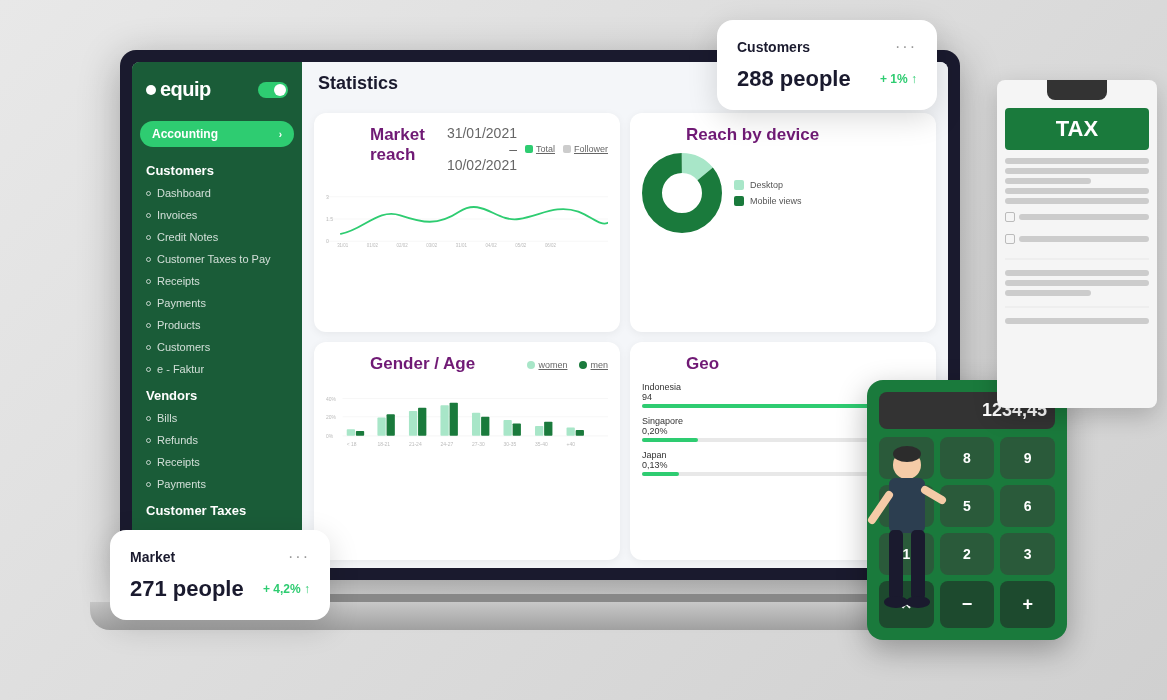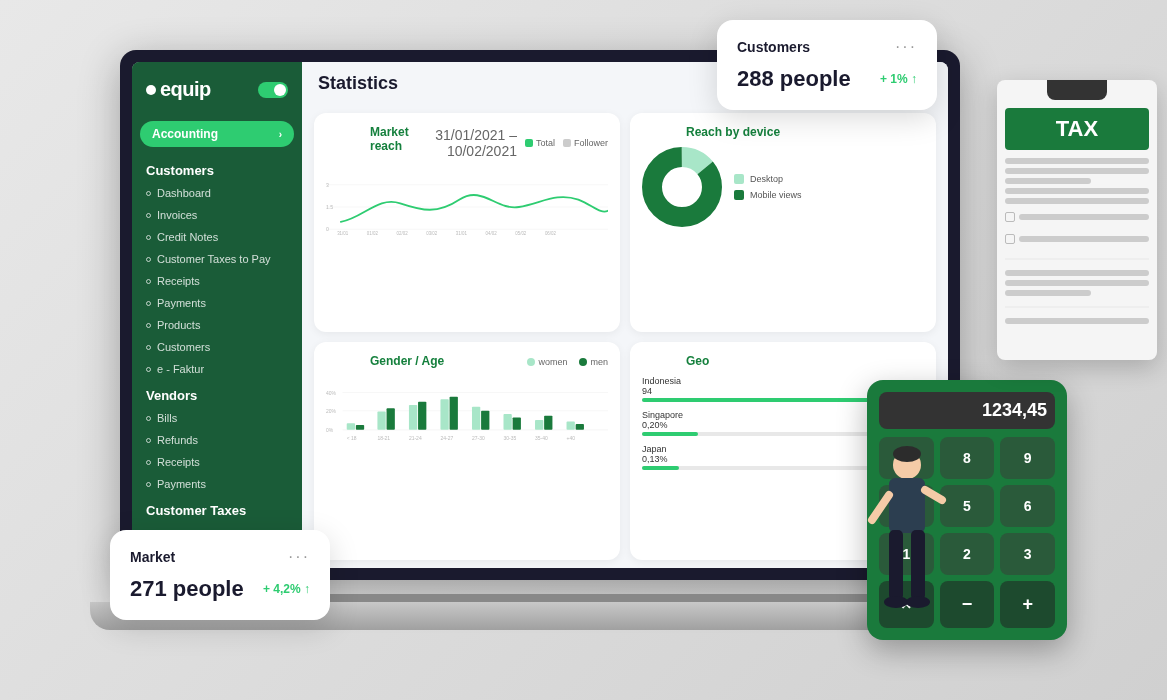--- a/index.html
+++ b/index.html
@@ -216,23 +216,23 @@
     }
 
     .card {
       background: white;
       border-radius: 12px;
       padding: 12px;
       box-shadow: 0 2px 8px rgba(0,0,0,0.06);
     }
 
     .card-title {
-      font-size: 12px;
+      font-size: 17px;
       font-weight: 700;
-      color: #15803d;
+      color: #701a75;
       margin-bottom: 8px;
       padding-left: 44px;
     }
 
     
     .market-reach-card {
       grid-column: 1;
       grid-row: 1;
     }
 
@@ -254,20 +254,21 @@
       gap: 8px;
       align-items: center;
     }
 
     .legend-item {
       display: flex;
       align-items: center;
       gap: 3px;
       font-size: 9px;
       color: #666;
+      text-decoration: underline;
     }
 
     .legend-dot {
       width: 8px;
       height: 8px;
       border-radius: 2px;
     }
 
     .chart-area {
       position: relative;
@@ -437,21 +438,21 @@
       background: #1d4a2e;
       font-size: 18px;
     }
 
     
     .tax-clipboard {
       position: absolute;
       right: 10px;
       top: 80px;
       width: 160px;
-      height: 280px;
+      height: 328px;
       background: #f5f5f5;
       border-radius: 8px;
       z-index: 9;
       box-shadow: 0 8px 24px rgba(0,0,0,0.2);
       padding: 8px;
     }
 
     .clipboard-top {
       width: 60px;
       height: 20px;

